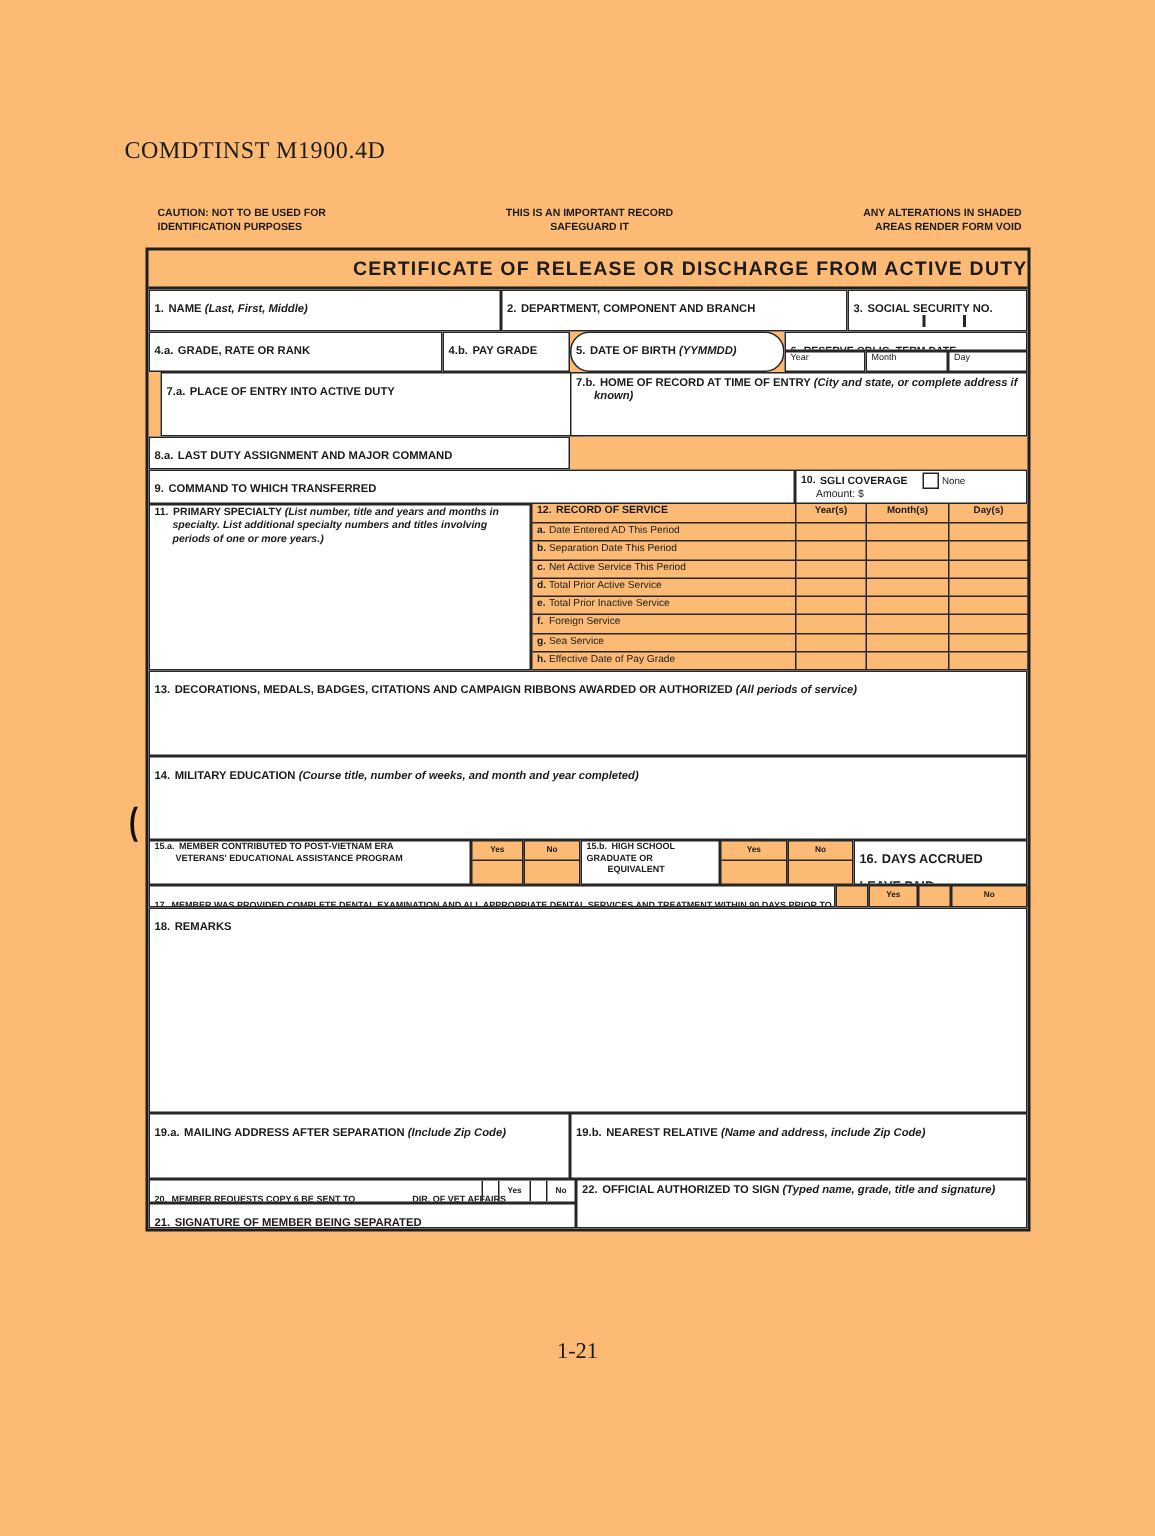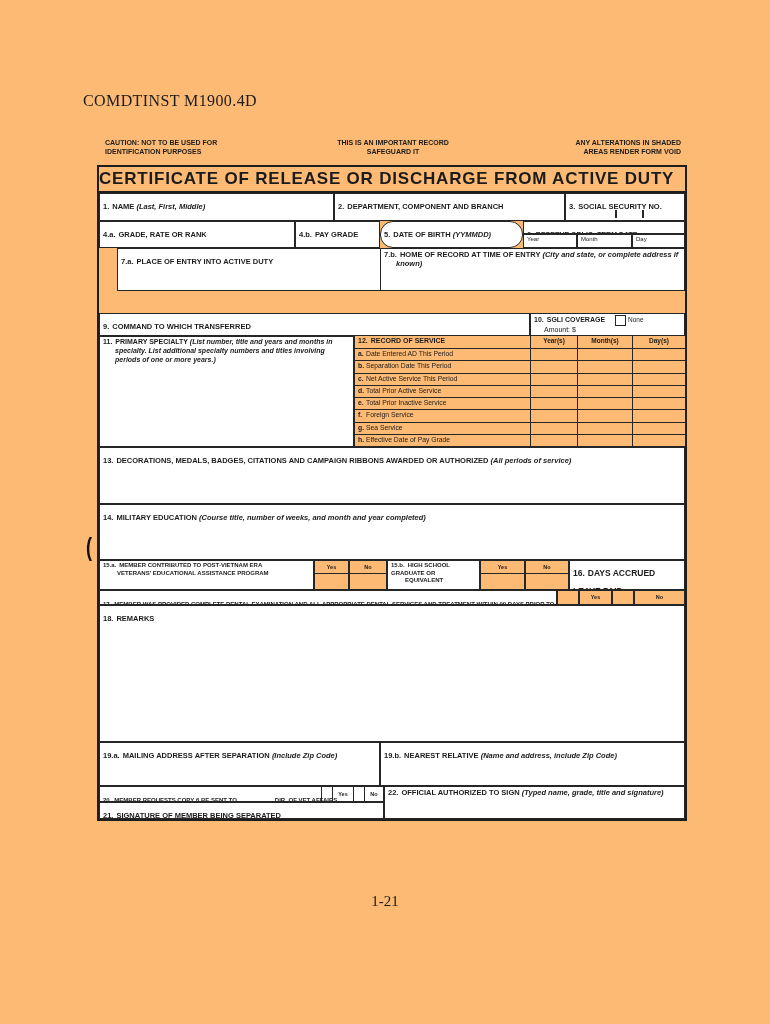--- a/index.html
+++ b/index.html
@@ -21,22 +21,22 @@
           padding:1px 3px; overflow:hidden; background:#fff; }
   .lbl  { font-size:7.5px; font-weight:bold; line-height:1.25; }
   .num  { margin-right:3px; }
   .note { font-style:italic; }
   .hang { padding-left:12px; text-indent:-12px; display:block; }
   .tiny { font-size:6px; }
   .big  { font-size:8.5px; }
 
   .titlebar { position:absolute; left:0; top:0; width:100%; height:26px;
               border-bottom:2px solid #1e1e1e; box-sizing:border-box; }
-  .title { font-size:17px; font-weight:bold; letter-spacing:0.8px;
-           text-align:left; line-height:24px; }
+  .title { font-size:13px; font-weight:bold; letter-spacing:0.8px;
+           text-align:right; line-height:24px; }
 
   .cb { display:inline-block; width:9px; height:9px; border:1px solid #262626;
         vertical-align:middle; background:#fff; }
   .tick { position:absolute; width:1.5px; height:8px; background:#262626; bottom:2px; }
 
   
   .t12 { position:absolute; left:255px; top:169px; width:331px; height:111px;
          display:grid; grid-template-columns:176px 47px 55px 53px;
          grid-template-rows:13px repeat(8, 12.25px); box-sizing:border-box;
          border-left:1px solid #262626; }
@@ -125,27 +125,30 @@
     <div class="cell" style="left:424px;top:67px;width:54px;height:14px;font-size:6px;">
       <span>Year</span>
     </div>
     <div class="cell" style="left:478px;top:67px;width:55px;height:14px;font-size:6px;">
       <span>Month</span>
     </div>
     <div class="cell" style="left:533px;top:67px;width:53px;height:14px;font-size:6px;">
       <span>Day</span>
     </div>
 
-    <div class="cell" style="left:18px;top:81px;width:281px;height:43px;">
+    <div class="cell" style="left:8px;top:81px;width:281px;height:43px;">
       <span class="lbl"><span class="num">7.a.</span><span>PLACE OF ENTRY INTO ACTIVE DUTY</span></span>
     </div>
     <div class="cell" style="left:281px;top:81px;width:305px;height:43px;">
       <span class="lbl hang"><span class="num">7.b.</span><span>HOME OF RECORD AT TIME OF ENTRY</span> <span class="note">(City and state, or complete address if known)</span></span>
     </div>
 
+    <div class="cell" style="left:0;top:124px;width:281px;height:22px;">
+      <span class="lbl"><span class="num">8.a.</span><span>LAST DUTY ASSIGNMENT AND MAJOR COMMAND</span></span>
+    </div>
 
     <div class="cell" style="left:0;top:146px;width:431px;height:23px;">
       <span class="lbl"><span class="num">9.</span><span>COMMAND TO WHICH TRANSFERRED</span></span>
     </div>
     <div class="cell" style="left:431px;top:146px;width:155px;height:23px;">
       <div class="lbl" style="font-size:7px;"><span class="num">10.</span><span>SGLI COVERAGE</span>
         <span class="cb" style="margin-left:8px;"></span>
         <span style="font-weight:normal;font-size:6.5px;">None</span>
       </div>
       <div class="lbl" style="font-size:7px;padding-left:10px;font-weight:normal;">Amount: $</div>

